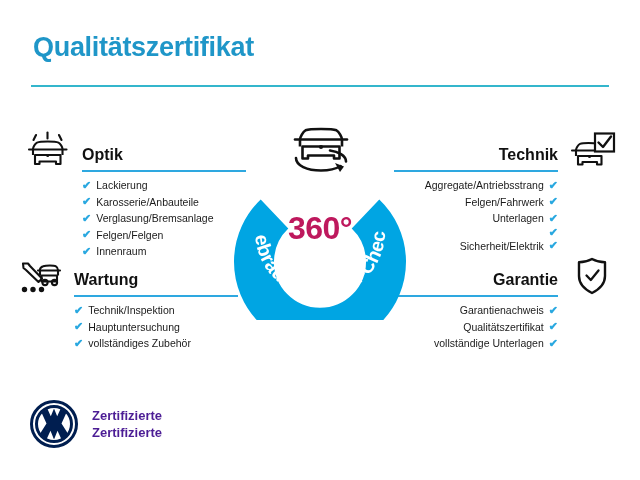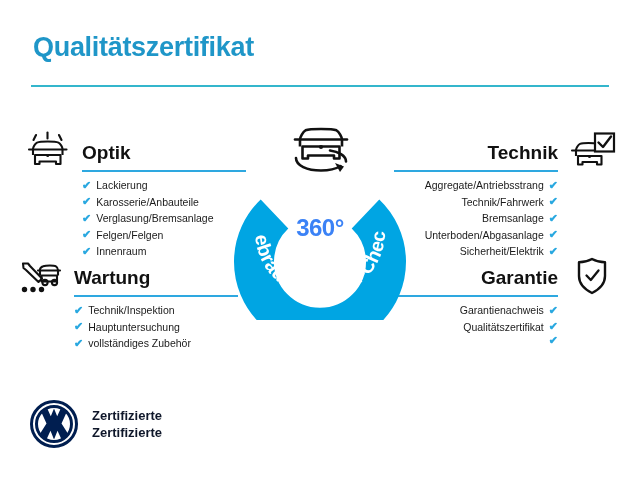--- a/index.html
+++ b/index.html
@@ -61,21 +61,21 @@
     width: 48px;
     height: 40px;
     display: block;
   }
   .left .sec-icon  { left: 0px; }
   .right .sec-icon { right: 0px; }
 
   .sec-title {
     position: absolute;
     bottom: 13px;
-    font-size: 19px;
+    font-size: 16px;
     font-weight: bold;
     color: #111111;
     white-space: nowrap;
   }
   .left .sec-title  { left: 58px; }
   .right .sec-title { right: 58px; }
 
   .sec-rule {
     position: absolute;
     bottom: 5px;
@@ -125,23 +125,23 @@
     position: absolute;
     left: 0;
     top: 0;
     width: 196px;
     height: 198px;
     display: flex;
     align-items: center;
     justify-content: center;
     padding-top: 14px;
     box-sizing: border-box;
-    font-size: 24px;
-    font-weight: bold;
-    color: #3b82f6;
+    font-size: 32px;
+    font-weight: bold;
+    color: #be185d;
     letter-spacing: -0.5px;
     pointer-events: none;
   }
   .badge-car {
     position: absolute;
     left: 62px;
     top: -2px;
     width: 74px;
     height: 54px;
   }
@@ -153,21 +153,21 @@
     top: 400px;
     display: flex;
     align-items: center;
   }
   .vw-logo { width: 48px; height: 48px; display: block; }
   .footer-text {
     margin-left: 14px;
     font-size: 13px;
     font-weight: bold;
     line-height: 17px;
-    color: #0f172a;
+    color: #4c1d95;
     white-space: nowrap;
   }
 </style>
 </head>
 <body>
 
 <div id="page">
 
   <div class="page-title">Qualitätszertifikat</div>
   <div class="title-rule"></div>
@@ -256,29 +256,28 @@
       </svg>
       <div class="sec-title">Technik</div>
       <div class="sec-rule"></div>
     </div>
     <ul class="sec-list">
       <li>
           <span>Aggregate/Antriebsstrang</span>
           <span class="tick">✔</span>
         </li>
       <li>
-          <span>Technik/Fahrwerk</span>
-          <span class="tick">✔</span>
-        </li>
-      <li>
-          <span>Bremsanlage</span>
-          <span class="tick">✔</span>
-        </li>
-      <li>
-          <span>Unterboden/Abgasanlage</span>
+          <span>Felgen/Fahrwerk</span>
+          <span class="tick">✔</span>
+        </li>
+      <li>
+          <span>Unterlagen</span>
+          <span class="tick">✔</span>
+        </li>
+      <li>
           <span class="tick">✔</span>
         </li>
       <li>
           <span>Sicherheit/Elektrik</span>
           <span class="tick">✔</span>
         </li>
     </ul>
   </div>
 
   <div class="section right sec-garantie">
@@ -293,20 +292,21 @@
     <ul class="sec-list">
       <li>
           <span>Garantienachweis</span>
           <span class="tick">✔</span>
         </li>
       <li>
           <span>Qualitätszertifikat</span>
           <span class="tick">✔</span>
         </li>
       <li>
+          <span>vollständige Unterlagen</span>
           <span class="tick">✔</span>
         </li>
     </ul>
   </div>
 
   <div class="badge">
     <svg viewBox="0 0 196 198" width="196" height="198">
       <defs>
         <path id="ringTextPath" d="M 33 110 A 65 65 0 1 0 163 110"></path>
       </defs>

